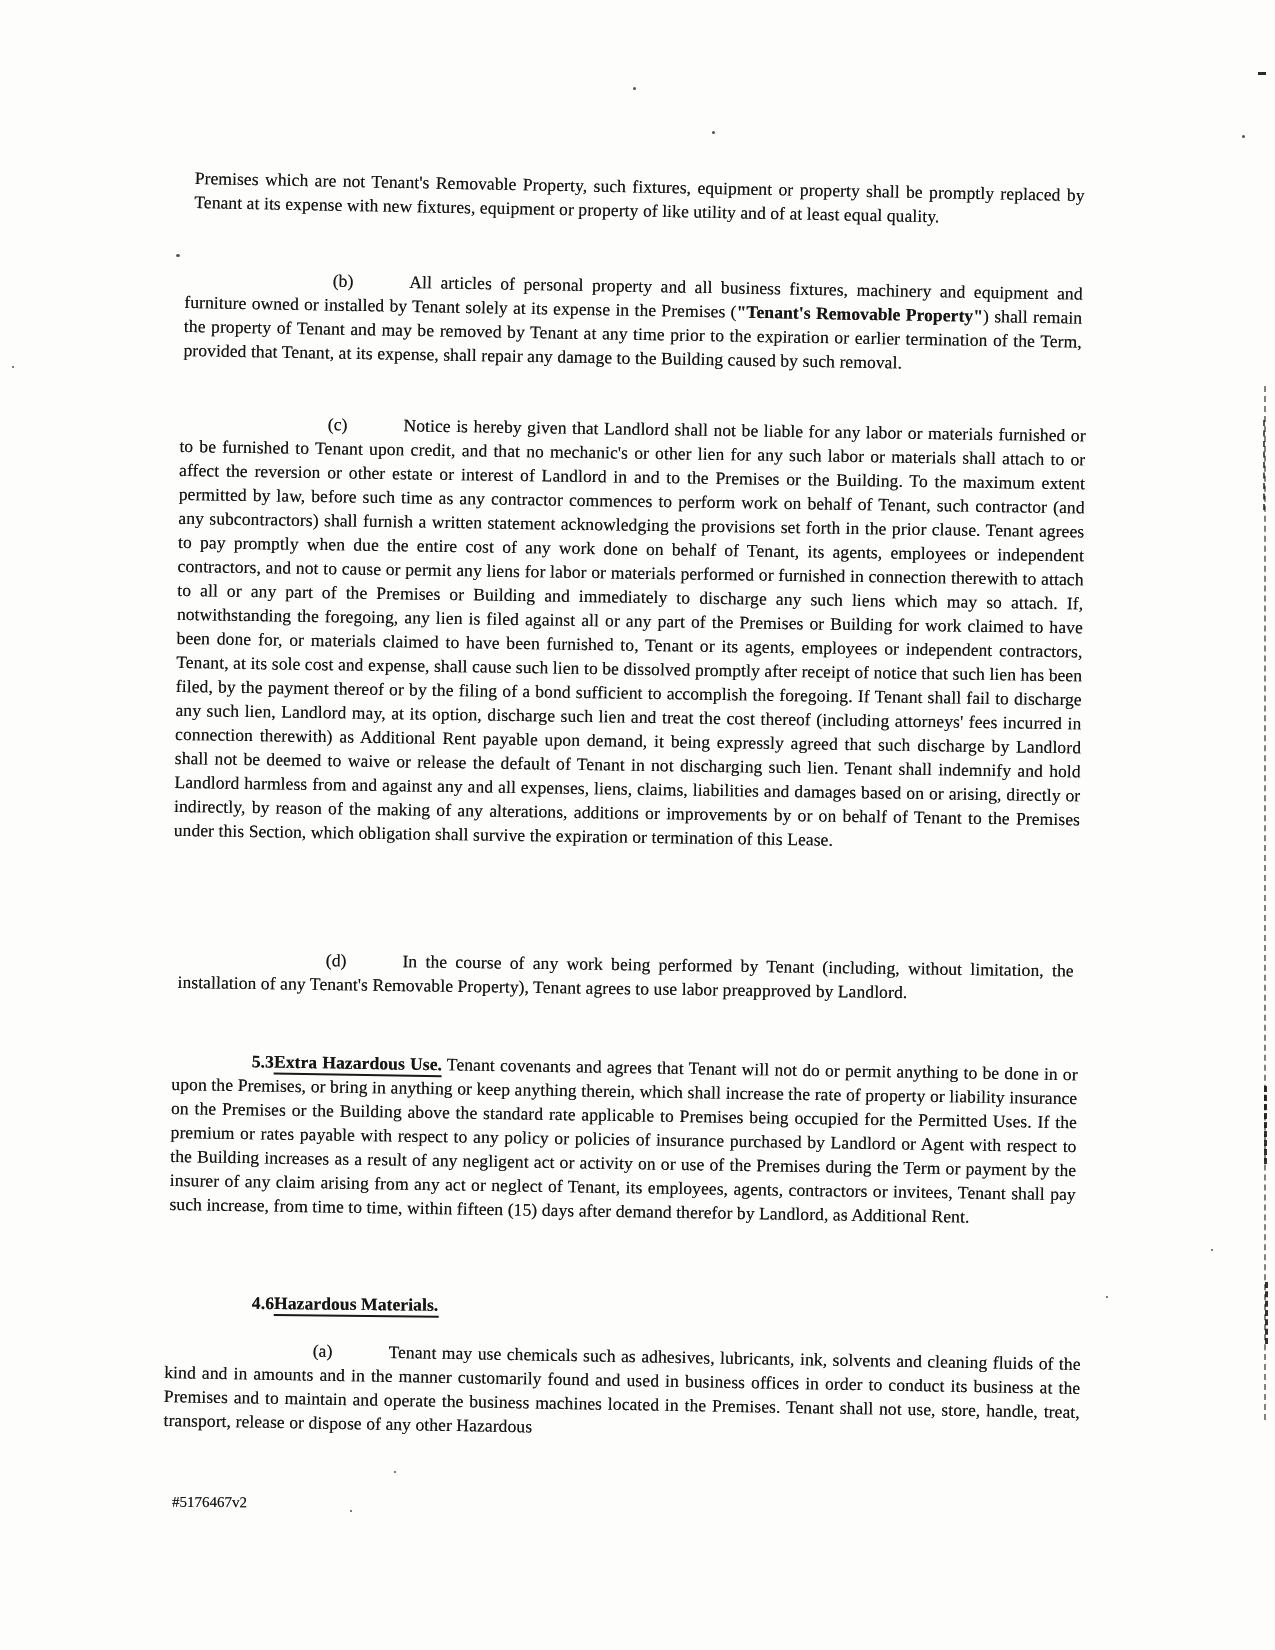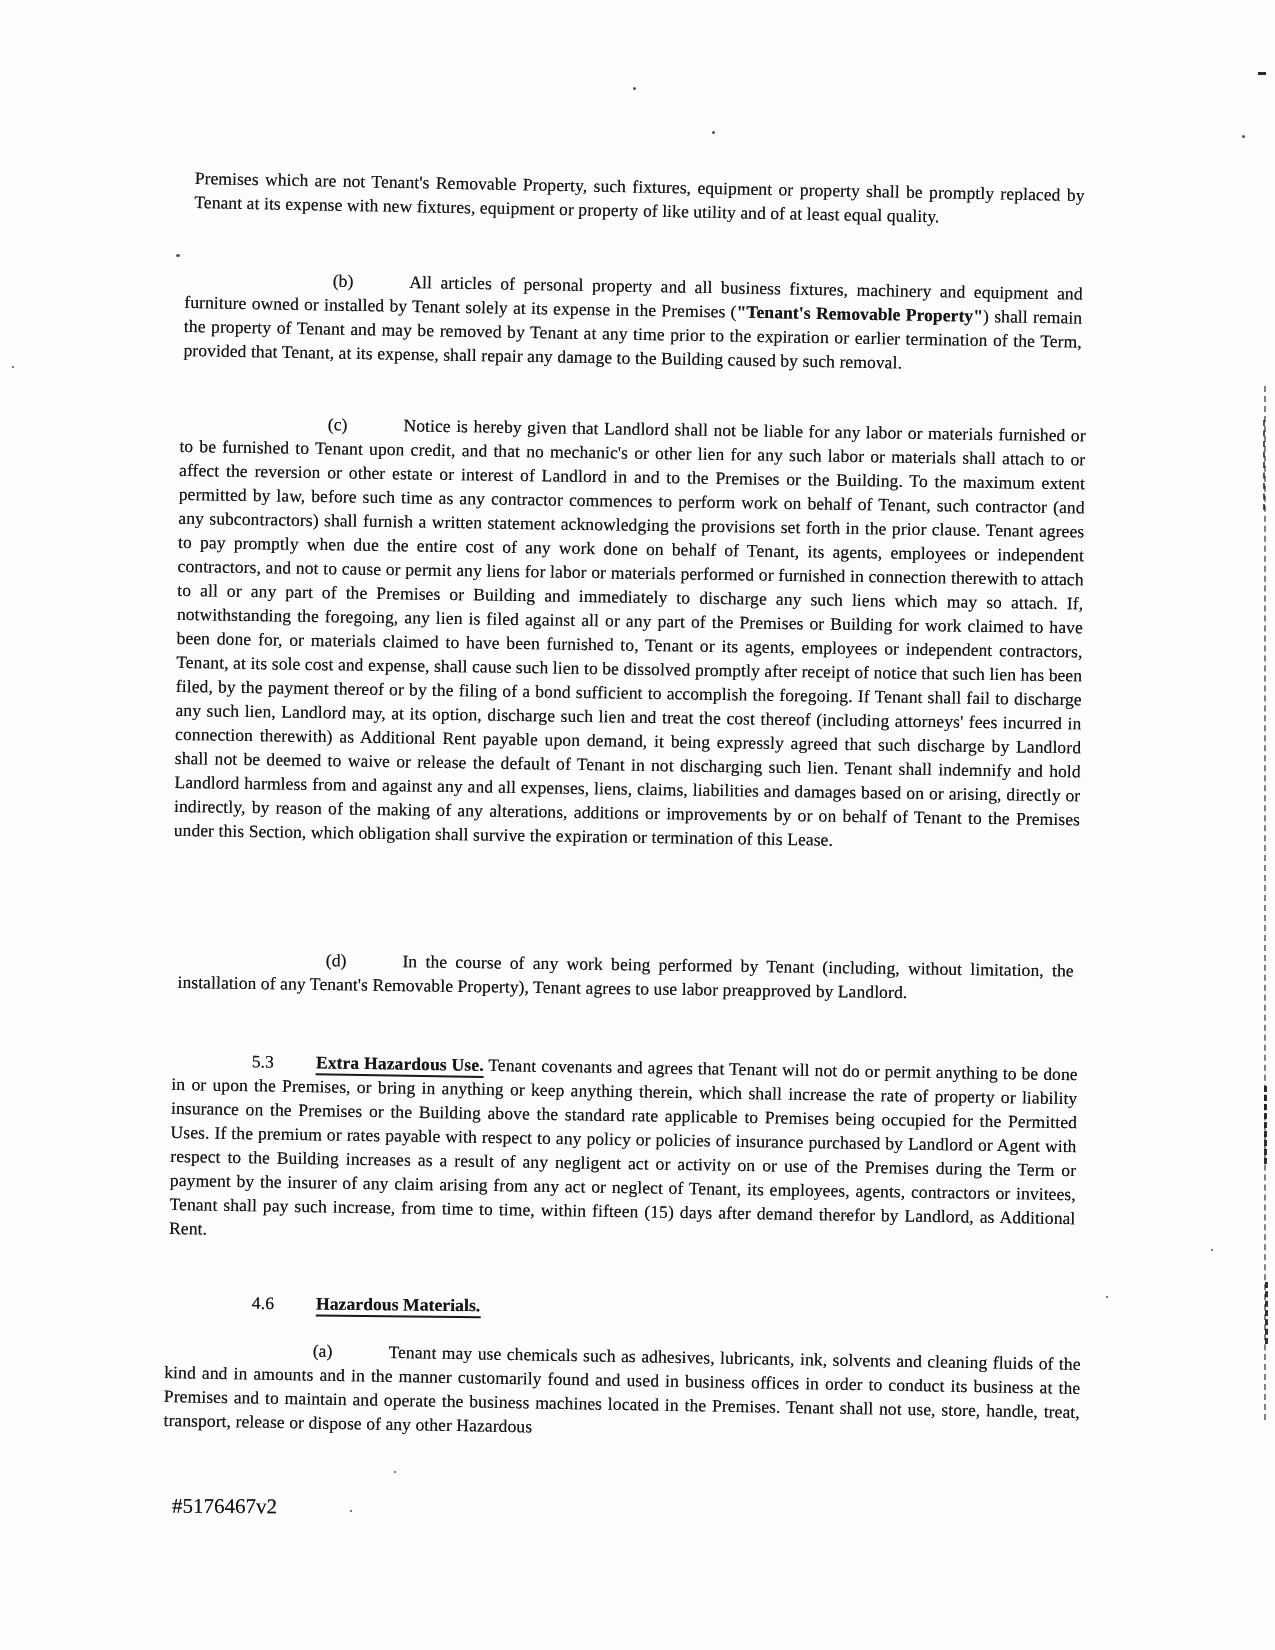--- a/index.html
+++ b/index.html
@@ -19,26 +19,26 @@
     line-height:24px;
     text-align:justify;
     transform-origin:0 0;
     transform:rotate(var(--rot,0deg));
     text-shadow:0 0 0.6px rgba(20,18,16,.75);
     letter-spacing:.1px;
   }
   .indent{text-indent:148px;}
   .indent-s{text-indent:80px;}
   .plabel{display:inline-block;margin-right:56px;text-indent:0;}
-  .snum{display:inline-block;margin-right:42px;font-weight:normal;text-indent:0;}
+  .snum{display:inline-block;font-weight:bold;text-indent:0;}
   .sheading{font-weight:bold;border-bottom:2.5px solid #1a1918;padding-bottom:1px;}
   .b{font-weight:bold;}
   .footer{
     position:absolute;left:172px;top:1494px;
-    font-size:21px;
+    font-size:15px;
     transform:rotate(.3deg);
     text-shadow:0 0 0.6px rgba(20,18,16,.7);
   }
   
   .edge-dash{
     position:absolute;left:1264px;top:386px;height:1034px;width:0;
     border-left:2px dashed rgba(30,28,26,.55);
   }
   .edge-seg{position:absolute;width:0;border-left:3px dashed rgba(18,16,14,.85);}
   .seg1{left:1264px;top:1086px;height:78px;}

